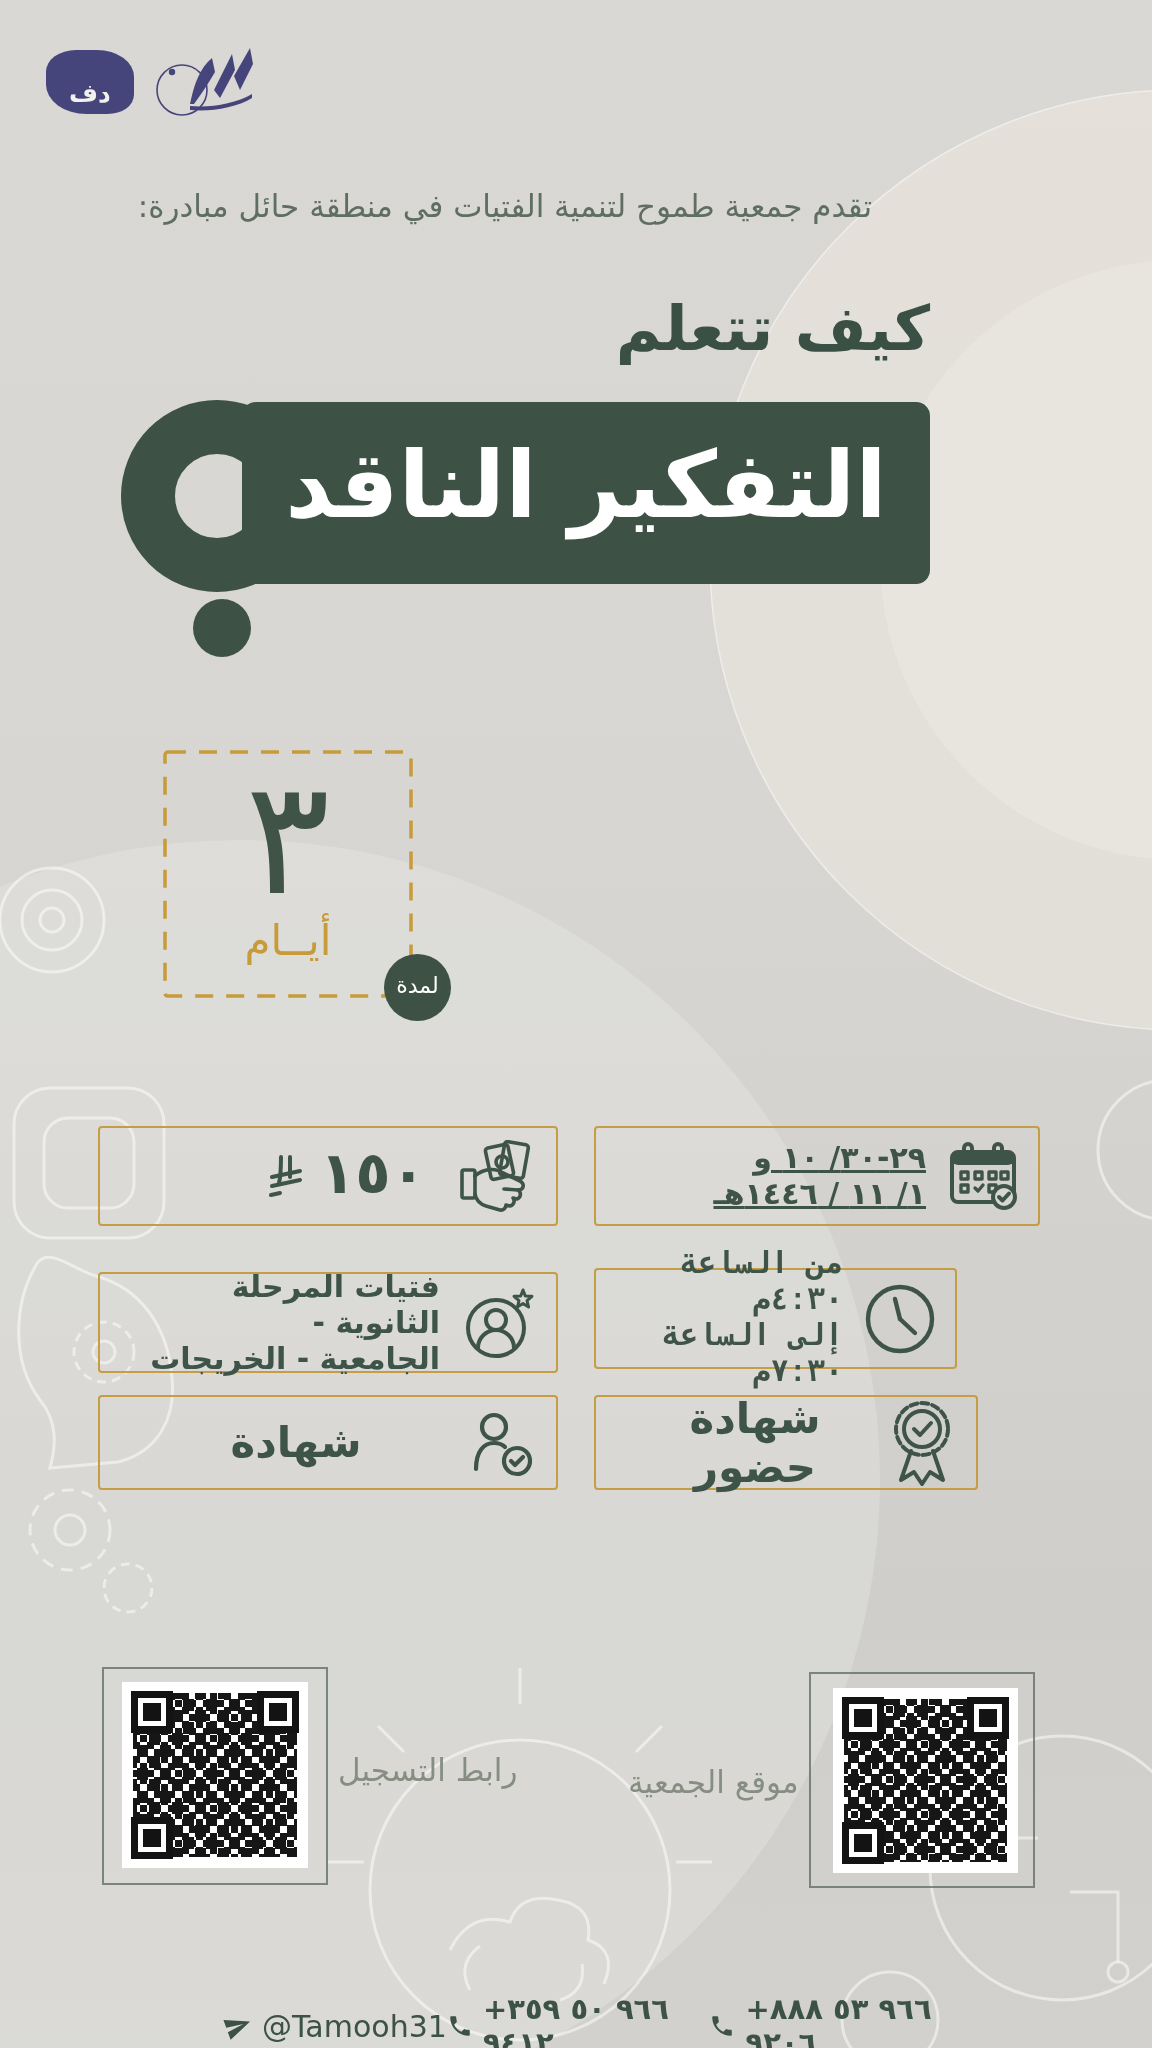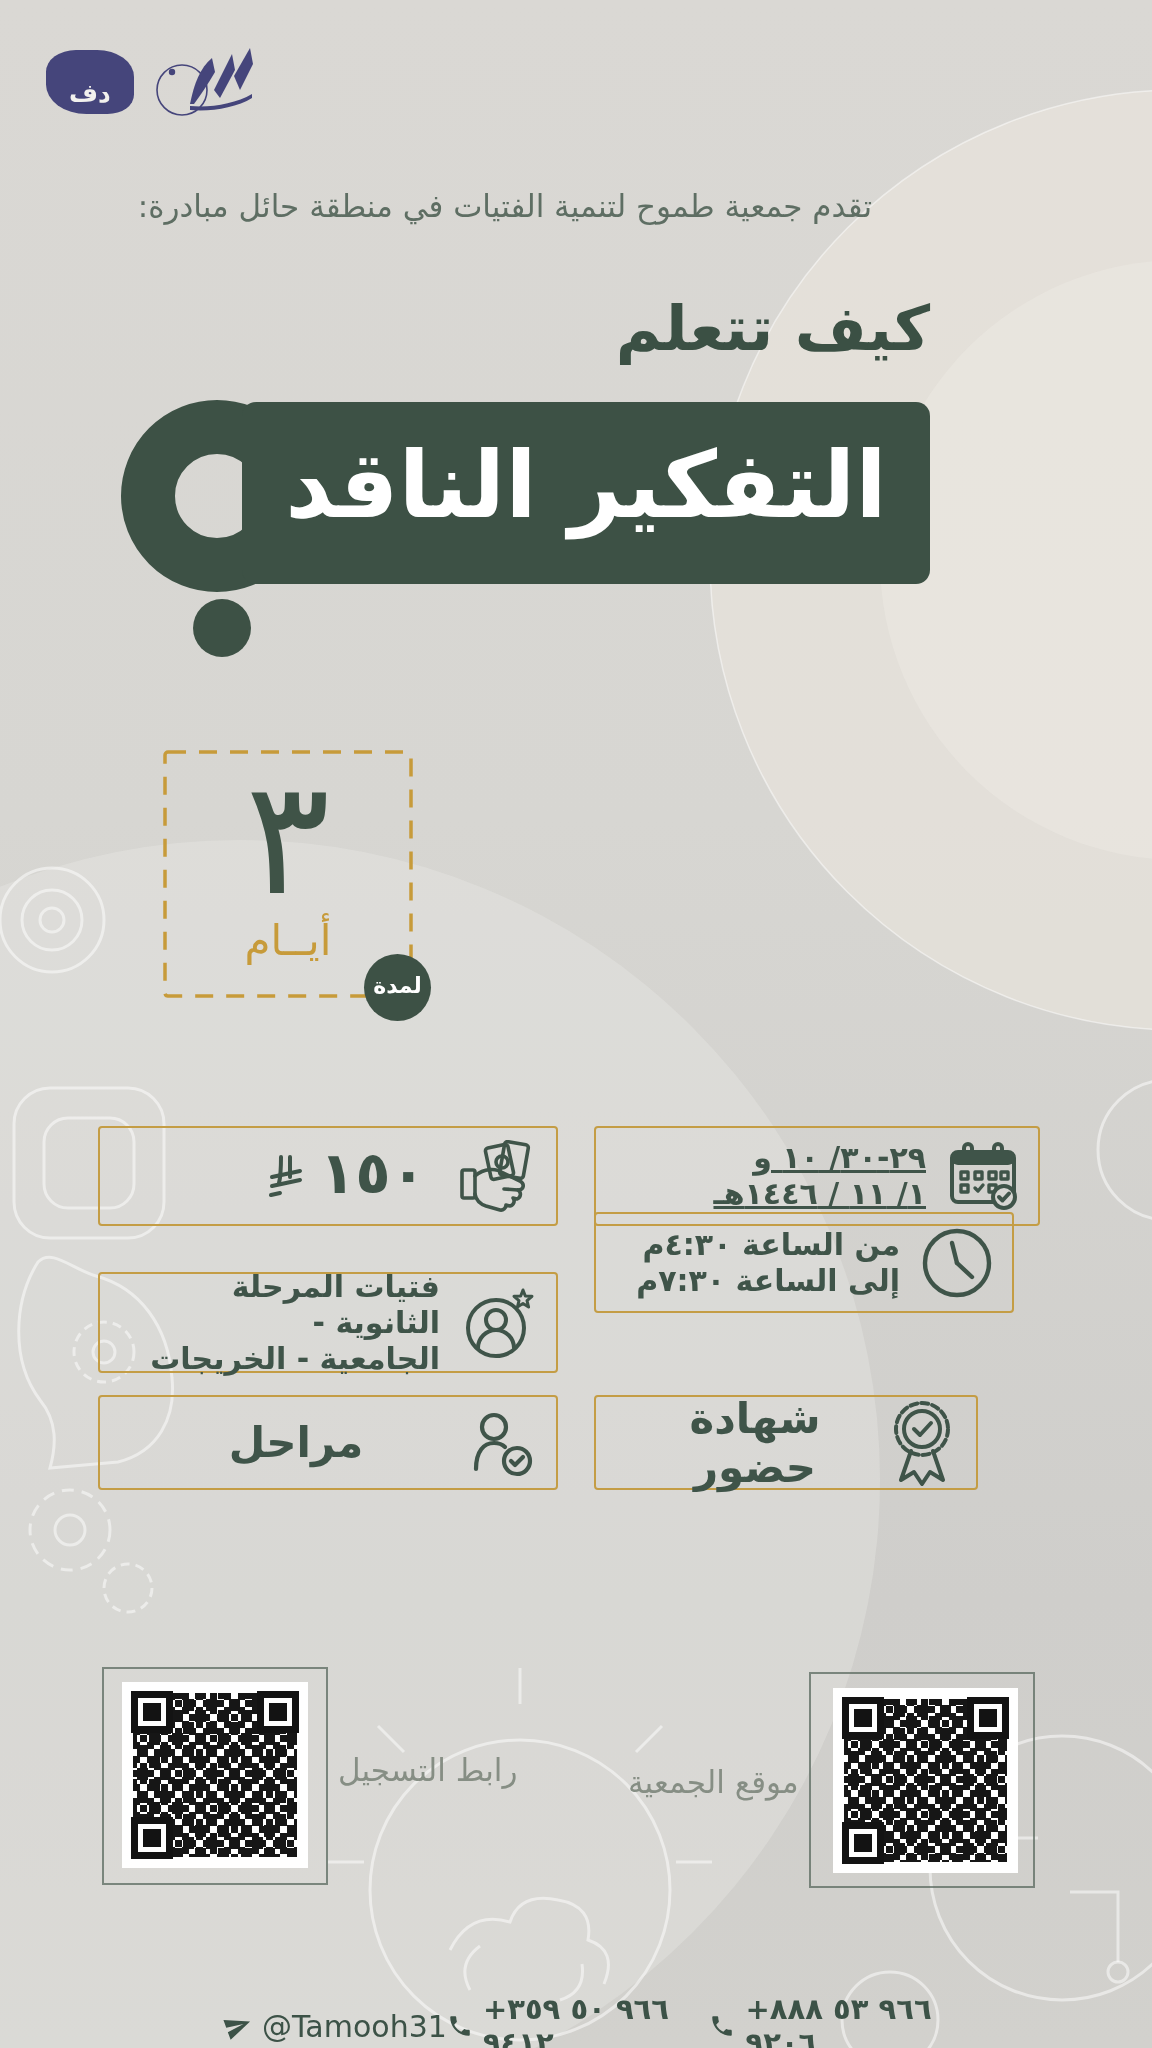--- a/index.html
+++ b/index.html
@@ -45,41 +45,41 @@
   .dashedbox{position:absolute; left:163px; top:750px;}
   .daysnum{
     position:absolute; left:163px; top:754px; width:250px; text-align:center;
     font-size:158px; line-height:168px; color:#3f5347;
   }
   .daysunit{
     position:absolute; left:163px; top:916px; width:250px; text-align:center;
     font-size:42px; color:#c79b3a;
   }
   .lmda{
-    position:absolute; left:364px; top:954px; width:67px; height:67px; border-radius:50%;
+    position:absolute; left:384px; top:954px; width:67px; height:67px; border-radius:50%;
     background:#3d5145; color:#ffffff; display:flex; align-items:center; justify-content:center;
-    font-size:22px; font-weight:bold; padding-bottom:4px;
+    font-size:22px; font-weight:normal; padding-bottom:4px;
   }
 
   
   .topics{position:absolute; left:400px; top:782px; width:560px;}
   .topic{display:flex; align-items:center; height:59px; font-size:40px; color:#4d5f55;}
   .topic .dot{width:16px; height:16px; border-radius:50%; background:#4d5f55; margin-left:18px; flex:none;}
 
   
   .infobox{
     position:absolute; border:2px solid #c49d45; border-radius:4px;
     display:flex; align-items:center; padding:0 18px; color:#3f5449;
   }
   .ib-icon{flex:none; margin-left:20px;}
   .ib-text{font-size:30px; line-height:36px; font-weight:bold;}
   .ib-big{font-size:42px; font-weight:bold; flex:1; text-align:center; padding-left:30px;}
   .b-date  {left:594px; top:1126px; width:446px; height:100px;text-decoration:underline;}
   .b-price {left:98px;  top:1126px; width:460px; height:100px;}
-  .b-time  {left:594px; top:1212px; width:420px; height:101px;}
+  .b-time  {left:594px; top:1268px; width:363px; height:101px;font-family:Liberation Mono, monospace;}
   .b-aud   {left:98px;  top:1272px; width:460px; height:101px;}
   .b-cert  {left:594px; top:1395px; width:384px; height:95px;}
   .b-format{left:98px;  top:1395px; width:460px; height:95px;}
   .price-amount{font-size:58px; font-weight:bold; margin:0 26px 6px 14px;}
   .b-price .ib-icon{margin-left:6px;}
 
   
   .qr-frame{position:absolute; border:2px solid rgba(90,105,95,0.75);}
   .f-left {left:102px; top:1667px; width:226px; height:218px;}
   .f-right{left:809px; top:1672px; width:226px; height:216px;}
@@ -267,21 +267,21 @@
 
   <div class="infobox b-format">
     <span class="ib-icon">
       <svg width="74" height="68" viewBox="0 0 74 68" fill="none" stroke="#3f5449" stroke-width="4.2" stroke-linecap="round" stroke-linejoin="round">
         <circle cx="30" cy="18" r="12"></circle>
         <path d="M12 60 C12 42 20 34 30 34 C35 34 38 35 41 38"></path>
         <circle cx="53" cy="52" r="13"></circle>
         <path d="M47 52 l4 4 l8 -8"></path>
       </svg>
     </span>
-    <span class="ib-big">مراحل</span>
+    <span class="ib-big">شهادة</span>
   </div>
 
   <div class="qr-frame f-left"></div>
   <div class="qr q-left">
     <div class="modules"></div>
     <div class="finder fd-tl"></div>
     <div class="finder fd-tr"></div>
     <div class="finder fd-bl"></div>
   </div>
   <div class="qr-label lbl-reg">رابط التسجيل</div>

